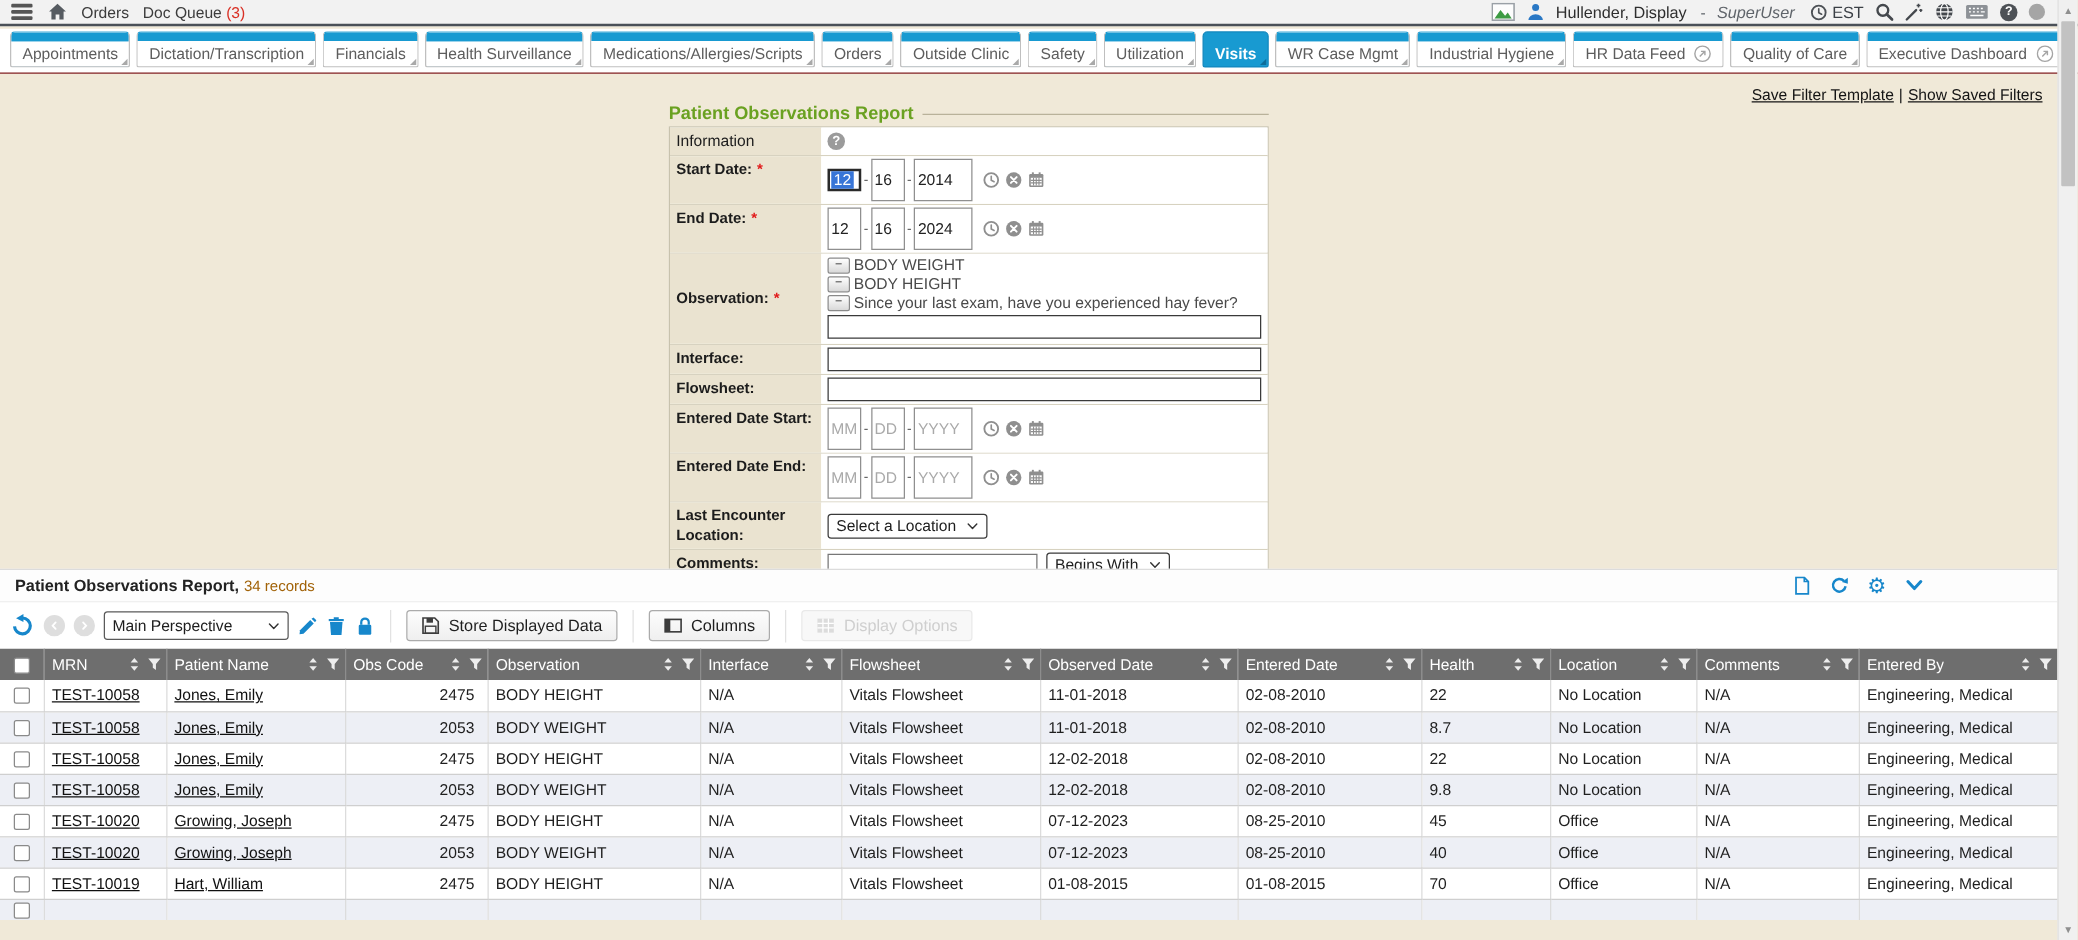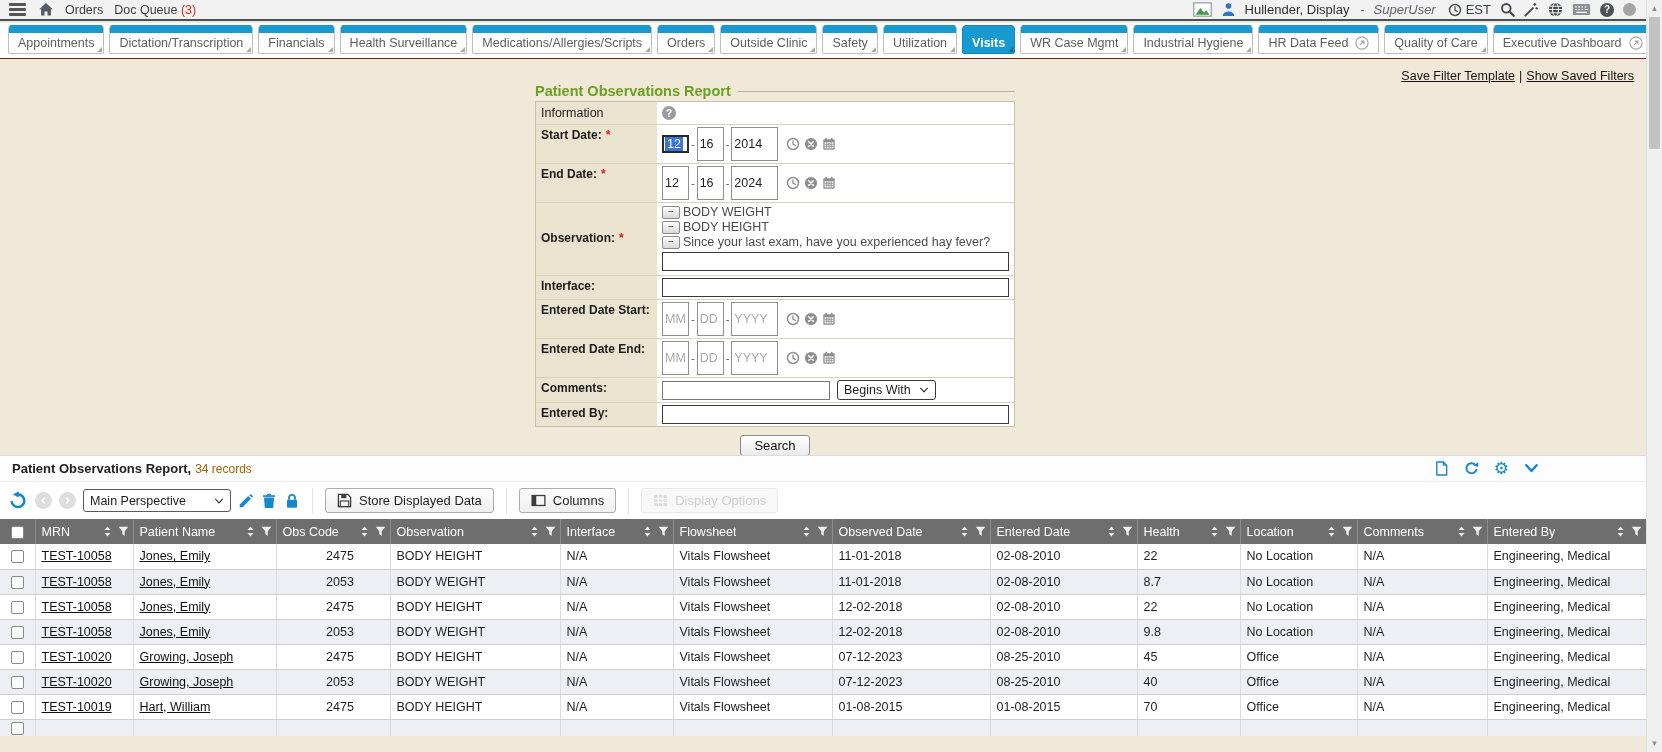--- a/index.html
+++ b/index.html
@@ -97,21 +97,21 @@
   
   .grid{width:1646px;border-collapse:collapse;table-layout:fixed;font-size:12.5px;}
   .grid th{background:#6e6e6e;height:25px;padding:0 4px 0 6px;border-right:1px solid #8d8d8d;font-weight:normal;color:#fff;text-align:left;box-sizing:border-box;}
   .grid th:last-child{border-right:none;}
   .th-inner{display:flex;align-items:center;gap:4px;}
   .th-label{white-space:nowrap;overflow:hidden;}
   .th-icons{margin-left:auto;display:inline-flex;align-items:center;gap:5px;}
   .th-ic{width:11px;height:11px;color:#ededed;cursor:pointer;flex:none;}
   .grid td{height:25px;padding:0 4px 0 6px;border-right:1px solid #dcdcdc;border-bottom:1px solid #cfcfcf;color:#1f1f1f;white-space:nowrap;overflow:hidden;box-sizing:border-box;}
   .grid tbody tr:nth-child(even) td{background:#edeff5;}
-  .grid td.num{text-align:center;padding-right:10px;padding-left:24px;}
+  .grid td.num{text-align:right;padding-right:10px;padding-left:24px;}
   .cb-col{text-align:center !important;padding:0 !important;}
   .cb{display:inline-block;width:13px;height:13px;background:#fff;border:1px solid #8a8a8a;border-radius:2px;vertical-align:middle;cursor:pointer;box-sizing:border-box;}
   .cell-link{color:#101010;text-decoration:underline;}
   tr.partial td{height:17px;border-bottom:none;}
 
   
   .vscroll{position:absolute;top:0;right:0;width:16px;height:752px;background:#f0f0f0;border-left:1px solid #e0e0e0;z-index:10;box-sizing:border-box;}
   .varrow{position:absolute;left:0;width:100%;height:15px;display:flex;align-items:center;justify-content:center;font-size:8px;color:#8f8f8f;cursor:pointer;}
   .varrow.up{top:1px;} .varrow.down{bottom:1px;}
   .vthumb{position:absolute;left:2px;top:17px;width:11px;height:132px;background:#c2c2c2;border-radius:1px;cursor:grab;}
@@ -414,20 +414,26 @@
       </div>
     </div>
 
     <div class="frow">
       <div class="flabel">Interface:</div>
       <div class="fvalue">
           <input class="wide-input" style="">
         </div>
     </div>
 
+    <div class="frow">
+      <div class="flabel">Flowsheet:</div>
+      <div class="fvalue">
+          <input class="wide-input" style="">
+        </div>
+    </div>
 
     <div class="frow">
       <div class="flabel">Entered Date Start:</div>
       <div class="fvalue date-val">
         <input class="date-in w2" placeholder="MM" style="">
         <span class="dsep">-</span>
         <input class="date-in w2" placeholder="DD" style="">
         <span class="dsep">-</span>
         <input class="date-in w4" placeholder="YYYY" style="">
         <span class="dicons">
@@ -459,20 +465,31 @@
           <svg class="dic">
               <use href="#i-xcircle"></use>
             </svg>
           <svg class="dic">
               <use href="#i-cal"></use>
             </svg>
         </span>
       </div>
     </div>
 
+    <div class="frow">
+      <div class="flabel">Last Encounter Location:</div>
+      <div class="fvalue">
+        <span class="fake-select">
+          <span>Select a Location</span>
+          <svg class="sel-chev">
+              <use href="#i-chevdown-thin"></use>
+            </svg>
+        </span>
+      </div>
+    </div>
 
     <div class="frow">
       <div class="flabel">Comments:</div>
       <div class="fvalue">
         <input class="comments-input" style="">
         <span class="fake-select">
           <span>Begins With</span>
           <svg class="sel-chev">
               <use href="#i-chevdown-thin"></use>
             </svg>

